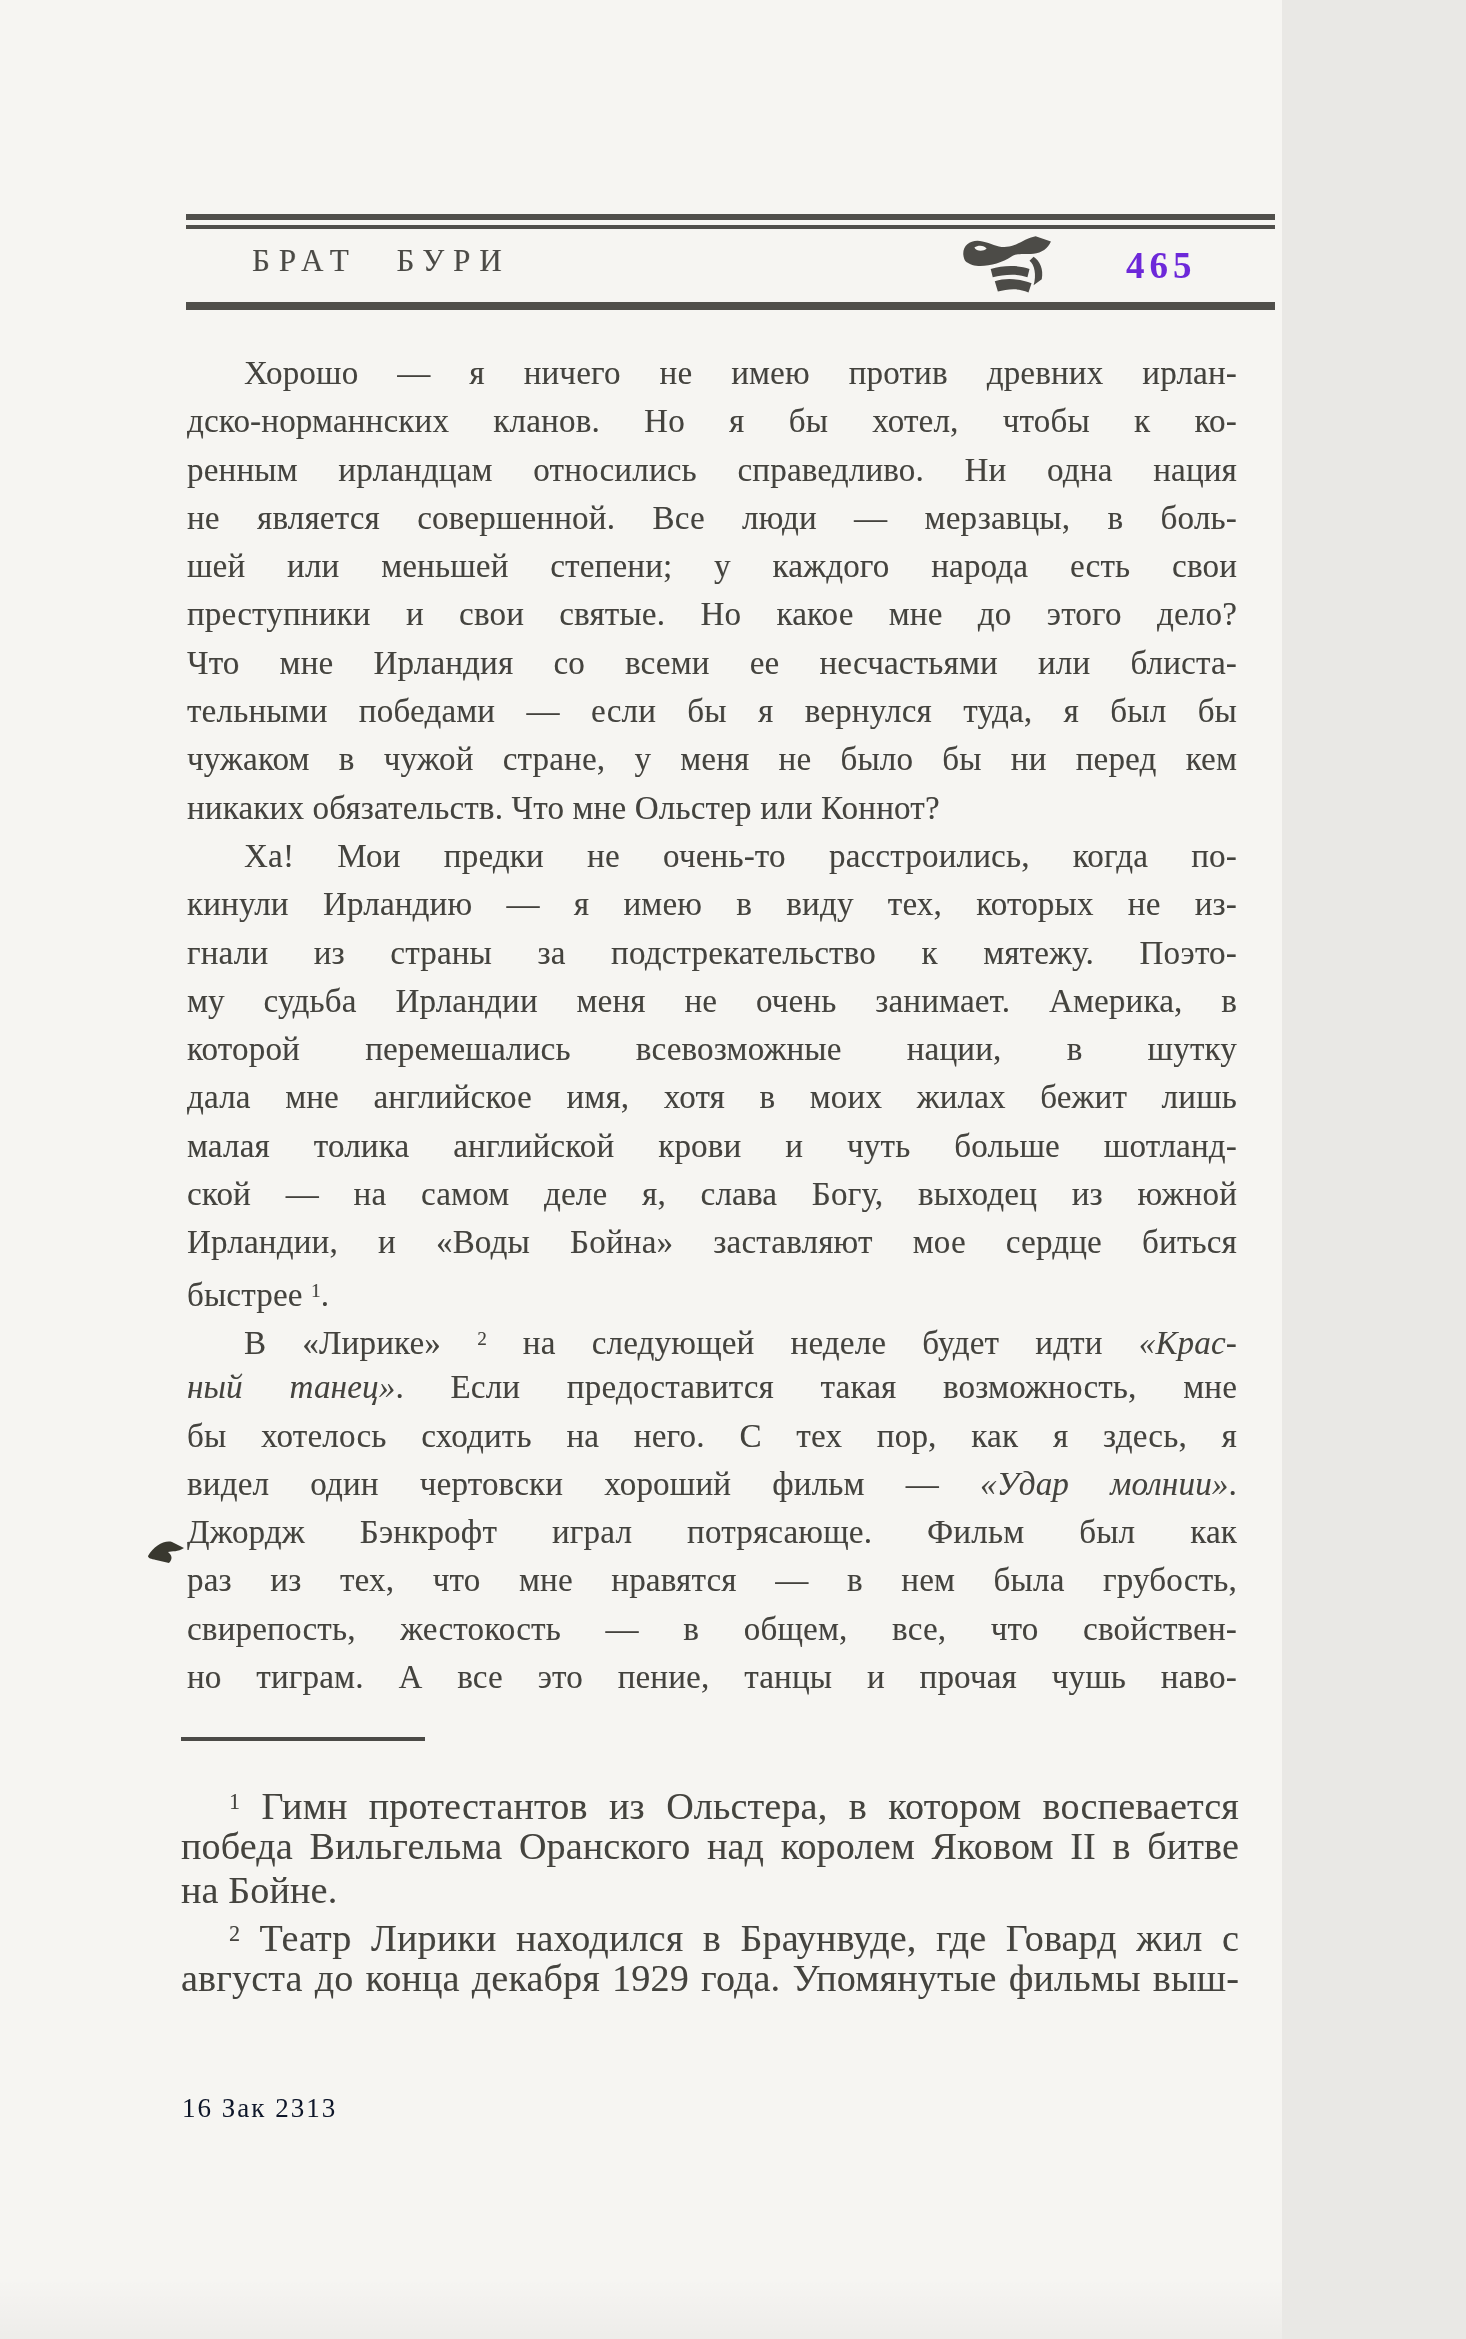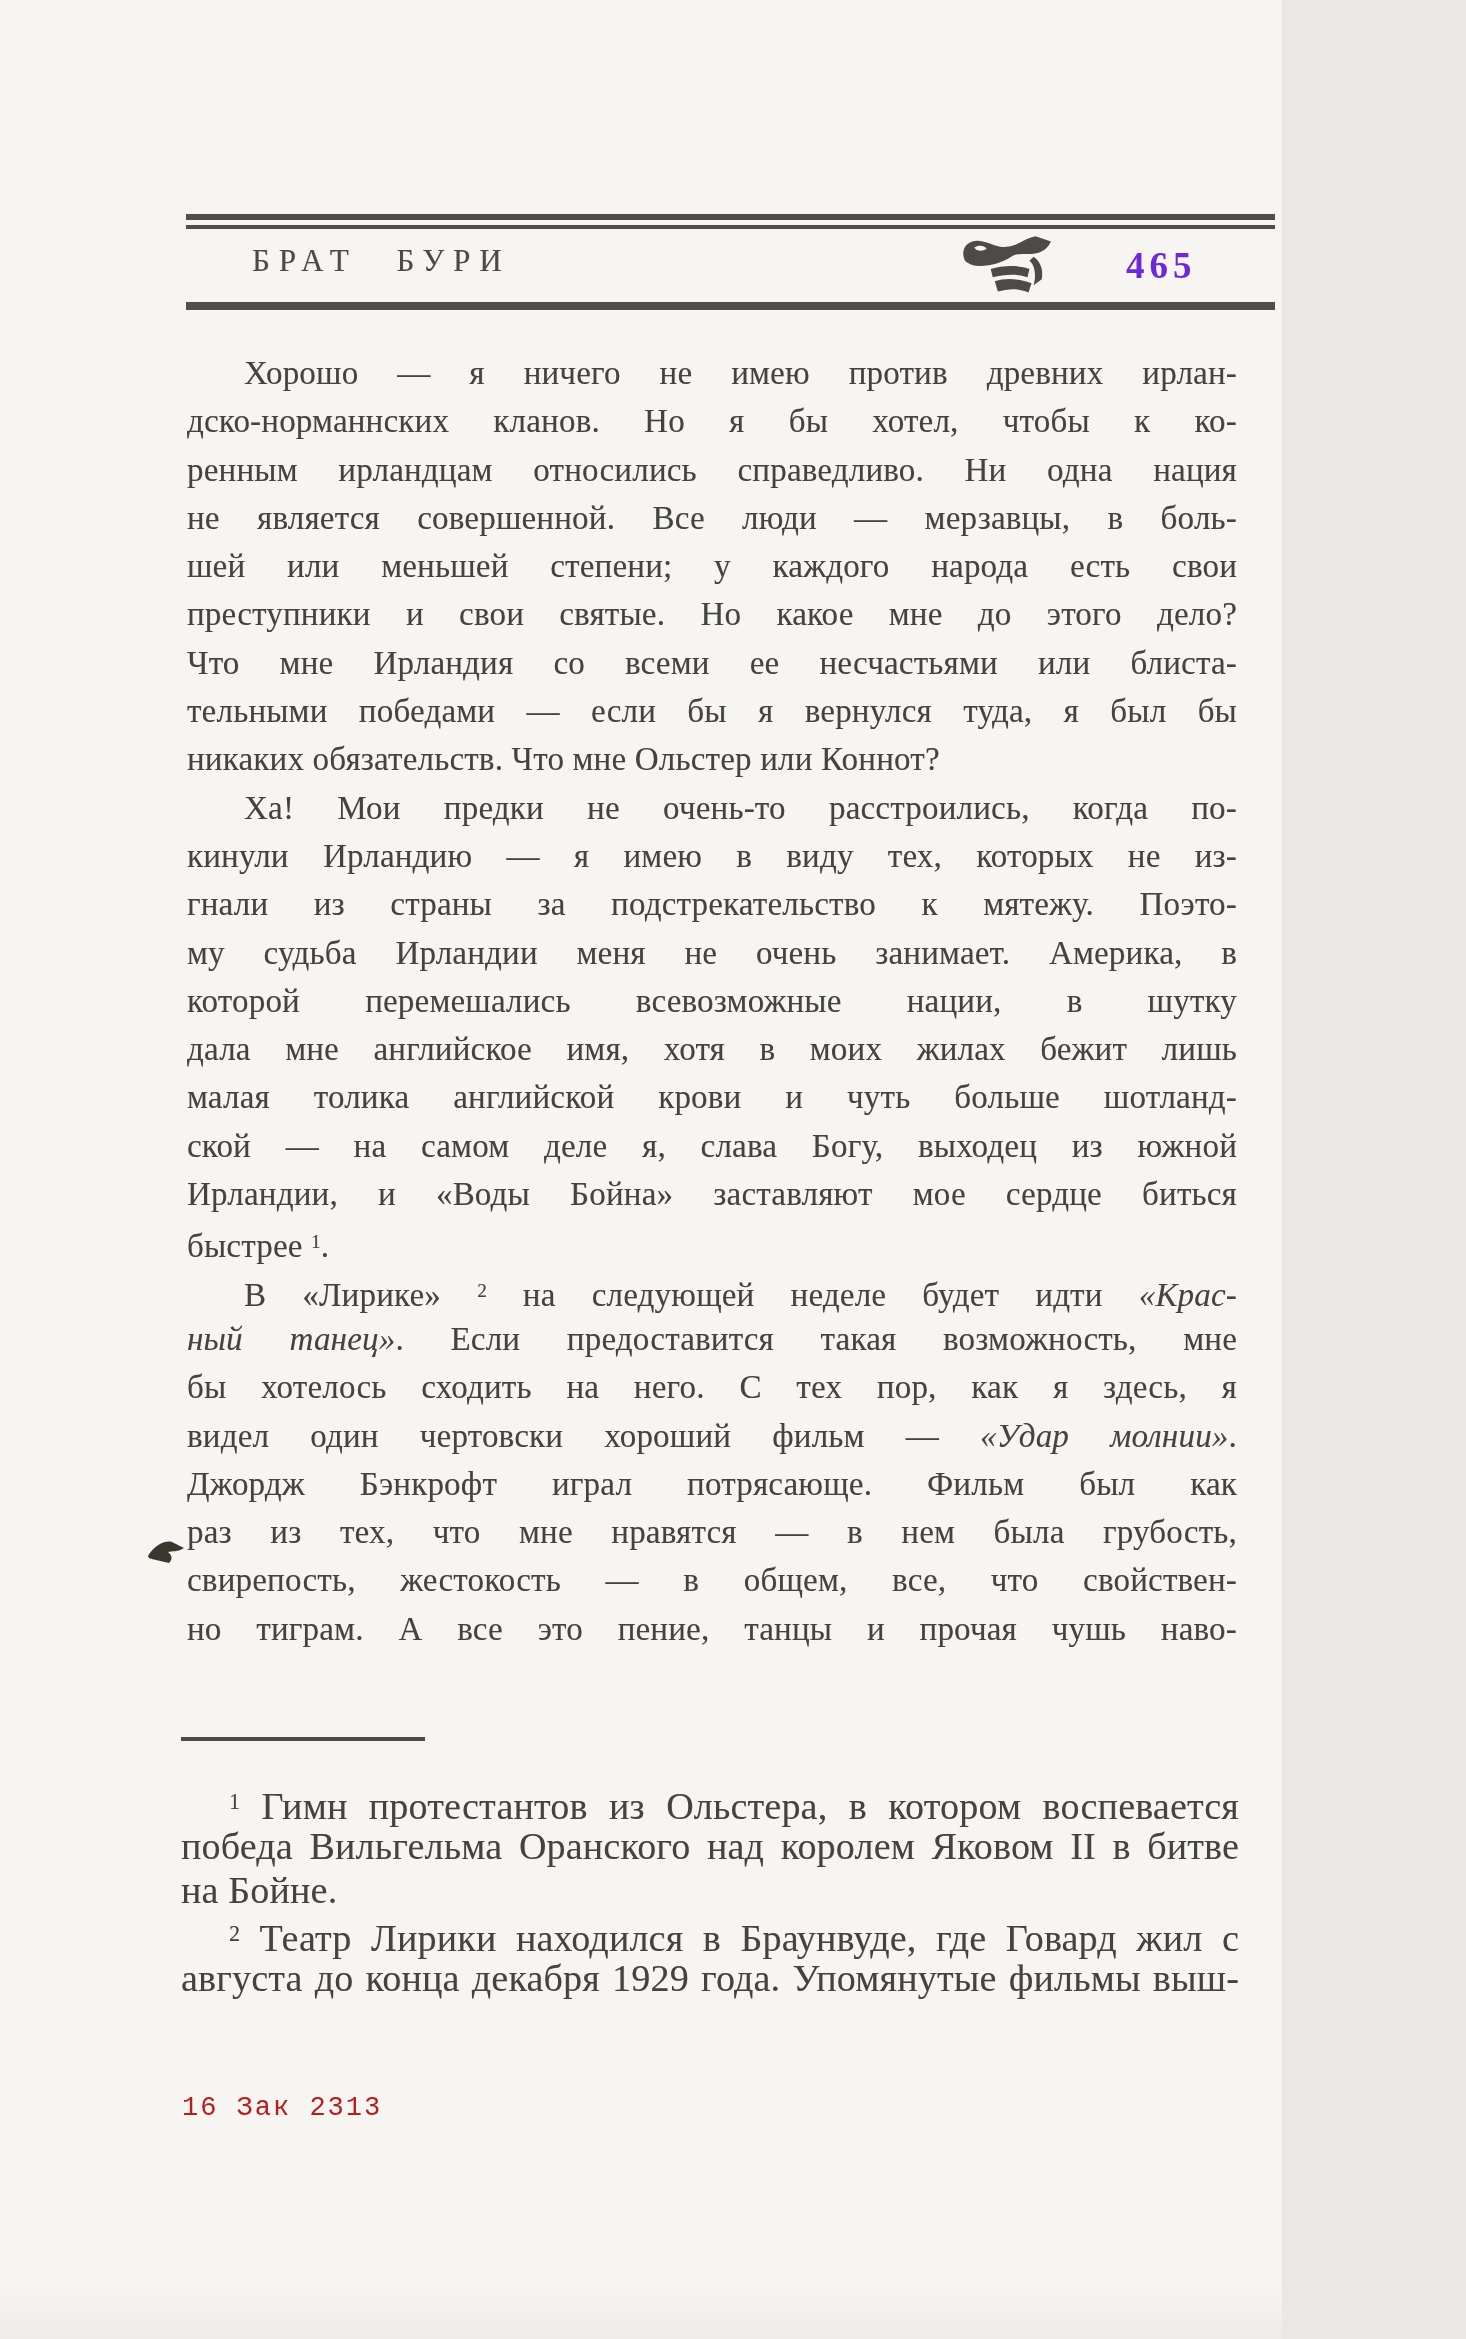--- a/index.html
+++ b/index.html
@@ -44,21 +44,21 @@
   .italic { font-style:italic; }
   .sup { font-size:0.58em; vertical-align:0.45em; letter-spacing:0; }
   .fn-separator { position:absolute; left:181px; top:1737px; width:244px; height:4px; background:#4b4a47; }
   .footnotes {
     position:absolute; left:181px; top:1780px; width:1058px;
     font-size:38px; letter-spacing:0.2px;
     text-shadow:0.3px 0.3px 0.5px rgba(60,60,55,0.3);
   }
   .printers-mark {
     position:absolute; left:182px; top:2093px;
-    font-size:27px; letter-spacing:2px; color:#b91c1c;font-family:Liberation Mono, monospace;
+    font-size:27px; letter-spacing:2px; color:#0f172a;
   }
   .margin-mark { position:absolute; left:146px; top:1538px; width:40px; height:30px; }
 </style>
 </head>
 <body>
 
 <div class="page">
 
   <div class="rule" id="rule-top-a"></div>
   <div class="rule" id="rule-top-b"></div>
@@ -80,20 +80,21 @@
 
   <div class="body-text" id="body-text">
       <div class="line indent just"><span>Хорошо — я ничего не имею против древних ирлан-</span></div>
       <div class="line just"><span>дско-норманнских кланов. Но я бы хотел, чтобы к ко-</span></div>
       <div class="line just"><span>ренным ирландцам относились справедливо. Ни одна нация</span></div>
       <div class="line just"><span>не является совершенной. Все люди — мерзавцы, в боль-</span></div>
       <div class="line just"><span>шей или меньшей степени; у каждого народа есть свои</span></div>
       <div class="line just"><span>преступники и свои святые. Но какое мне до этого дело?</span></div>
       <div class="line just"><span>Что мне Ирландия со всеми ее несчастьями или блиста-</span></div>
       <div class="line just"><span>тельными победами — если бы я вернулся туда, я был бы</span></div>
+      <div class="line just"><span>чужаком в чужой стране, у меня не было бы ни перед кем</span></div>
       <div class="line"><span>никаких обязательств. Что мне Ольстер или Коннот?</span></div>
       <div class="line indent just"><span>Ха! Мои предки не очень-то расстроились, когда по-</span></div>
       <div class="line just"><span>кинули Ирландию — я имею в виду тех, которых не из-</span></div>
       <div class="line just"><span>гнали из страны за подстрекательство к мятежу. Поэто-</span></div>
       <div class="line just"><span>му судьба Ирландии меня не очень занимает. Америка, в</span></div>
       <div class="line just"><span>которой перемешались всевозможные нации, в шутку</span></div>
       <div class="line just"><span>дала мне английское имя, хотя в моих жилах бежит лишь</span></div>
       <div class="line just"><span>малая толика английской крови и чуть больше шотланд-</span></div>
       <div class="line just"><span>ской — на самом деле я, слава Богу, выходец из южной</span></div>
       <div class="line just"><span>Ирландии, и «Воды Бойна» заставляют мое сердце биться</span></div>

